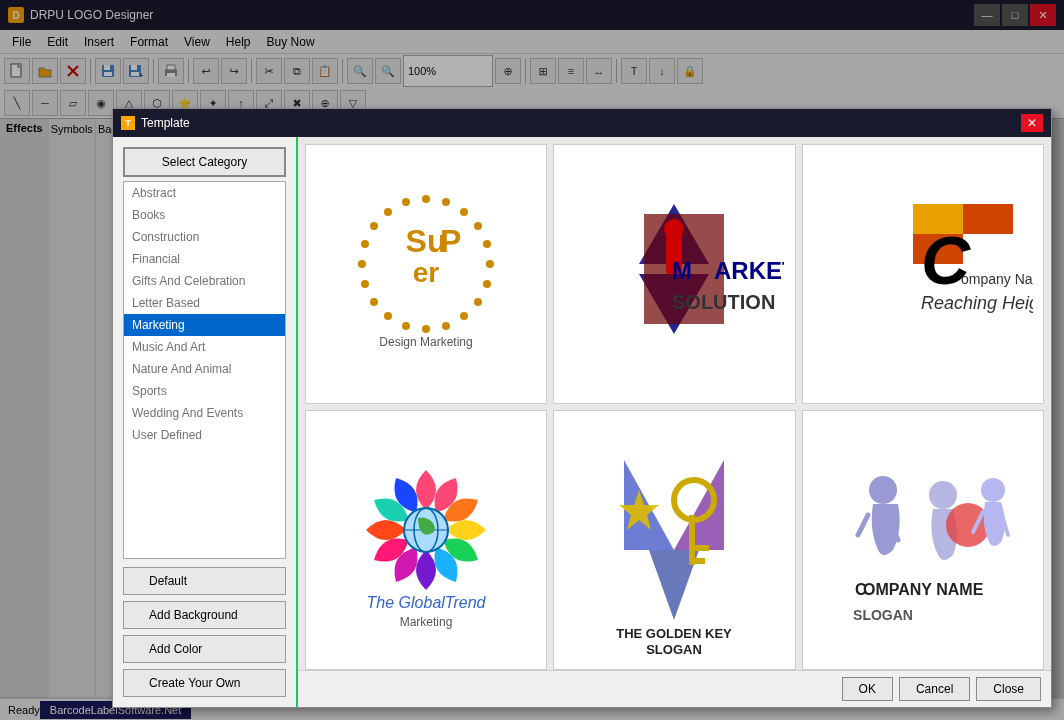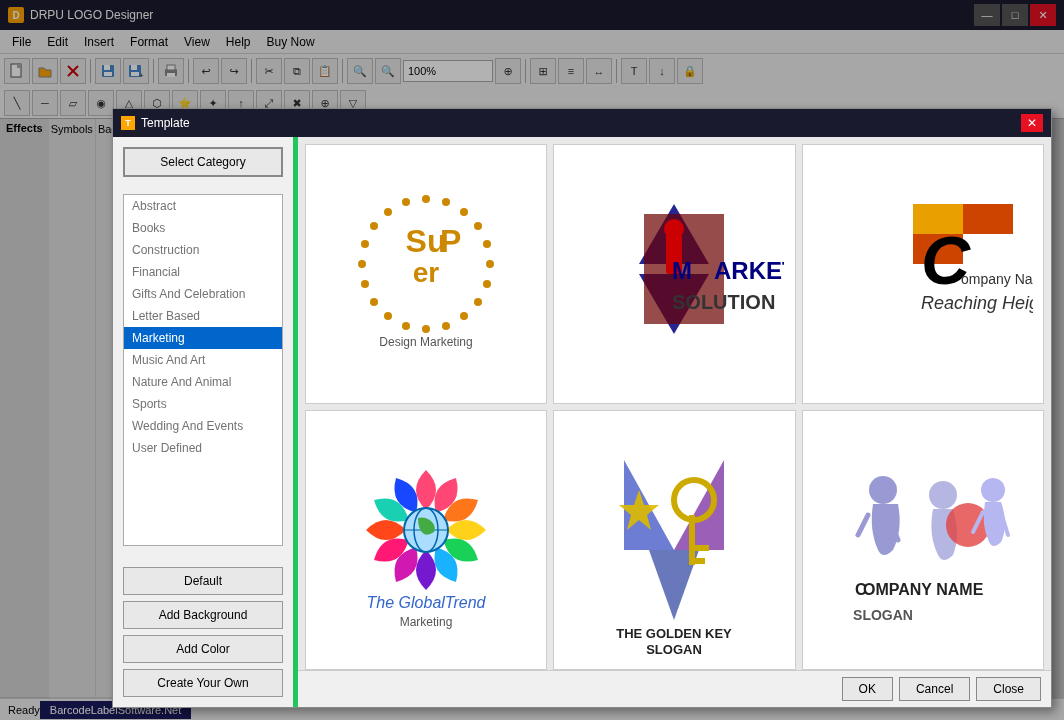--- a/index.html
+++ b/index.html
@@ -103,21 +103,21 @@
       border: 1px solid #bbb;
       cursor: pointer;
       display: flex;
       align-items: center;
       justify-content: center;
       font-size: 11px;
       color: #333;
     }
     .tb-separator { width: 1px; height: 24px; background: #aaa; margin: 0 2px; }
     .tb-input {
-      height: 22px;
+      height: 32px;
       width: 90px;
       border: 1px solid #aaa;
       padding: 0 4px;
       font-size: 11px;
     }
 
     
     .main-area {
       display: flex;
       flex: 1;
@@ -261,25 +261,25 @@
     .dialog-body {
       display: flex;
       flex: 1;
       overflow: hidden;
     }
 
     
     .dialog-sidebar {
       width: 185px;
       background: #f0f0f0;
-      border-right: 5px solid #22c55e;
+      border-right: 2px solid #22c55e;
       display: flex;
       flex-direction: column;
       padding: 10px;
-      gap: 17px;
+      gap: 4px;
     }
 
     .select-category-btn {
       background: #e8e8e8;
       border: 2px solid #888;
       padding: 6px 10px;
       font-size: 12px;
       cursor: pointer;
       text-align: center;
       font-weight: normal;
@@ -302,24 +302,24 @@
 
     .dialog-action-buttons {
       display: flex;
       flex-direction: column;
       gap: 6px;
       margin-top: 4px;
     }
     .action-btn {
       background: #e8e8e8;
       border: 1px solid #999;
-      padding: 6px 16px;
+      padding: 6px 25px;
       font-size: 12px;
       cursor: pointer;
-      text-align: center;
+      text-align: left;
     }
 
     
     .templates-grid {
       flex: 1;
       display: grid;
       grid-template-columns: repeat(3, 1fr);
       grid-template-rows: repeat(2, 1fr);
       gap: 0;
       padding: 4px;

